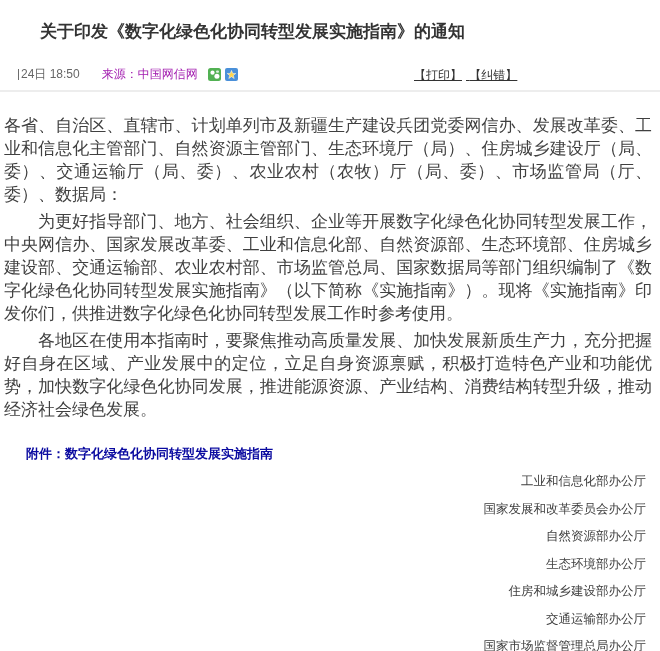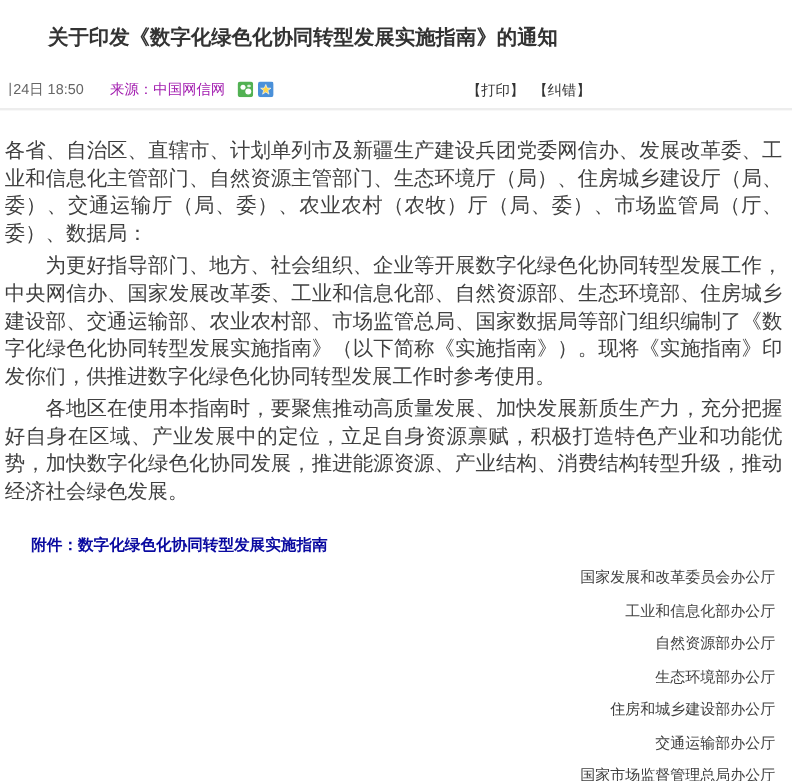--- a/index.html
+++ b/index.html
@@ -16,36 +16,37 @@
     text-align: left;
     font-size: 17px; line-height: 24px;
     font-weight: bold; color: #333333;
   }
 
   .meta-row {
     position: relative;
     margin-top: 22px;
     height: 17px;
     font-size: 12px; color: #666666;
-    padding-left: 8px;
+    padding-left: 18px;
     white-space: nowrap;
   }
   .meta-left { display: inline-flex; align-items: center; }
   .frag {
     display: inline-block; width: 1px; height: 11px;
     border-left: 1px solid #6d6d6d; margin-right: 2px;
   }
   .meta-date { margin-right: 22px; color: #666666; }
   .meta-source-label, .meta-source-name { color: #a21caf; text-align: right; }
   .meta-source-name { margin-right: 10px; }
   .meta-icons { display: inline-flex; align-items: center; gap: 4px; }
   .meta-icons svg { display: block; cursor: pointer; }
   .meta-actions {
-    position: absolute; left: 389px; top: 1px;
+    position: absolute; left: 414px; top: 1px;
     color: #333333;
+    text-decoration: underline;
   }
   .meta-actions a { color: #333333; text-decoration: none; cursor: pointer; margin-right: 4px; }
 
   .separator {
     margin-top: 7px;
     border-top: 2px solid #ededed;
   }
 
   .article { padding: 0 8px 0 4px; }
   .article p {
@@ -115,22 +116,22 @@
   <div class="article">
     <p class="first">各省、自治区、直辖市、计划单列市及新疆生产建设兵团党委网信办、发展改革委、工业和信息化主管部门、自然资源主管部门、生态环境厅（局）、住房城乡建设厅（局、委）、交通运输厅（局、委）、农业农村（农牧）厅（局、委）、市场监管局（厅、委）、数据局：</p>
     <p class="indent">为更好指导部门、地方、社会组织、企业等开展数字化绿色化协同转型发展工作，中央网信办、国家发展改革委、工业和信息化部、自然资源部、生态环境部、住房城乡建设部、交通运输部、农业农村部、市场监管总局、国家数据局等部门组织编制了《数字化绿色化协同转型发展实施指南》（以下简称《实施指南》）。现将《实施指南》印发你们，供推进数字化绿色化协同转型发展工作时参考使用。</p>
     <p class="indent">各地区在使用本指南时，要聚焦推动高质量发展、加快发展新质生产力，充分把握好自身在区域、产业发展中的定位，立足自身资源禀赋，积极打造特色产业和功能优势，加快数字化绿色化协同发展，推进能源资源、产业结构、消费结构转型升级，推动经济社会绿色发展。</p>
 
     <div class="attachment">
       <span>附件：</span><a>数字化绿色化协同转型发展实施指南</a>
     </div>
 
     <div class="signatures">
+      <div class="sig-line">工业和信息化部办公厅</div>
       <div class="sig-line">国家发展和改革委员会办公厅</div>
-      <div class="sig-line">工业和信息化部办公厅</div>
       <div class="sig-line">自然资源部办公厅</div>
       <div class="sig-line">生态环境部办公厅</div>
       <div class="sig-line">住房和城乡建设部办公厅</div>
       <div class="sig-line">交通运输部办公厅</div>
       <div class="sig-line">国家市场监督管理总局办公厅</div>
       <div class="sig-line">国家数据局综合司</div>
     </div>
   </div>
 
 </div>

